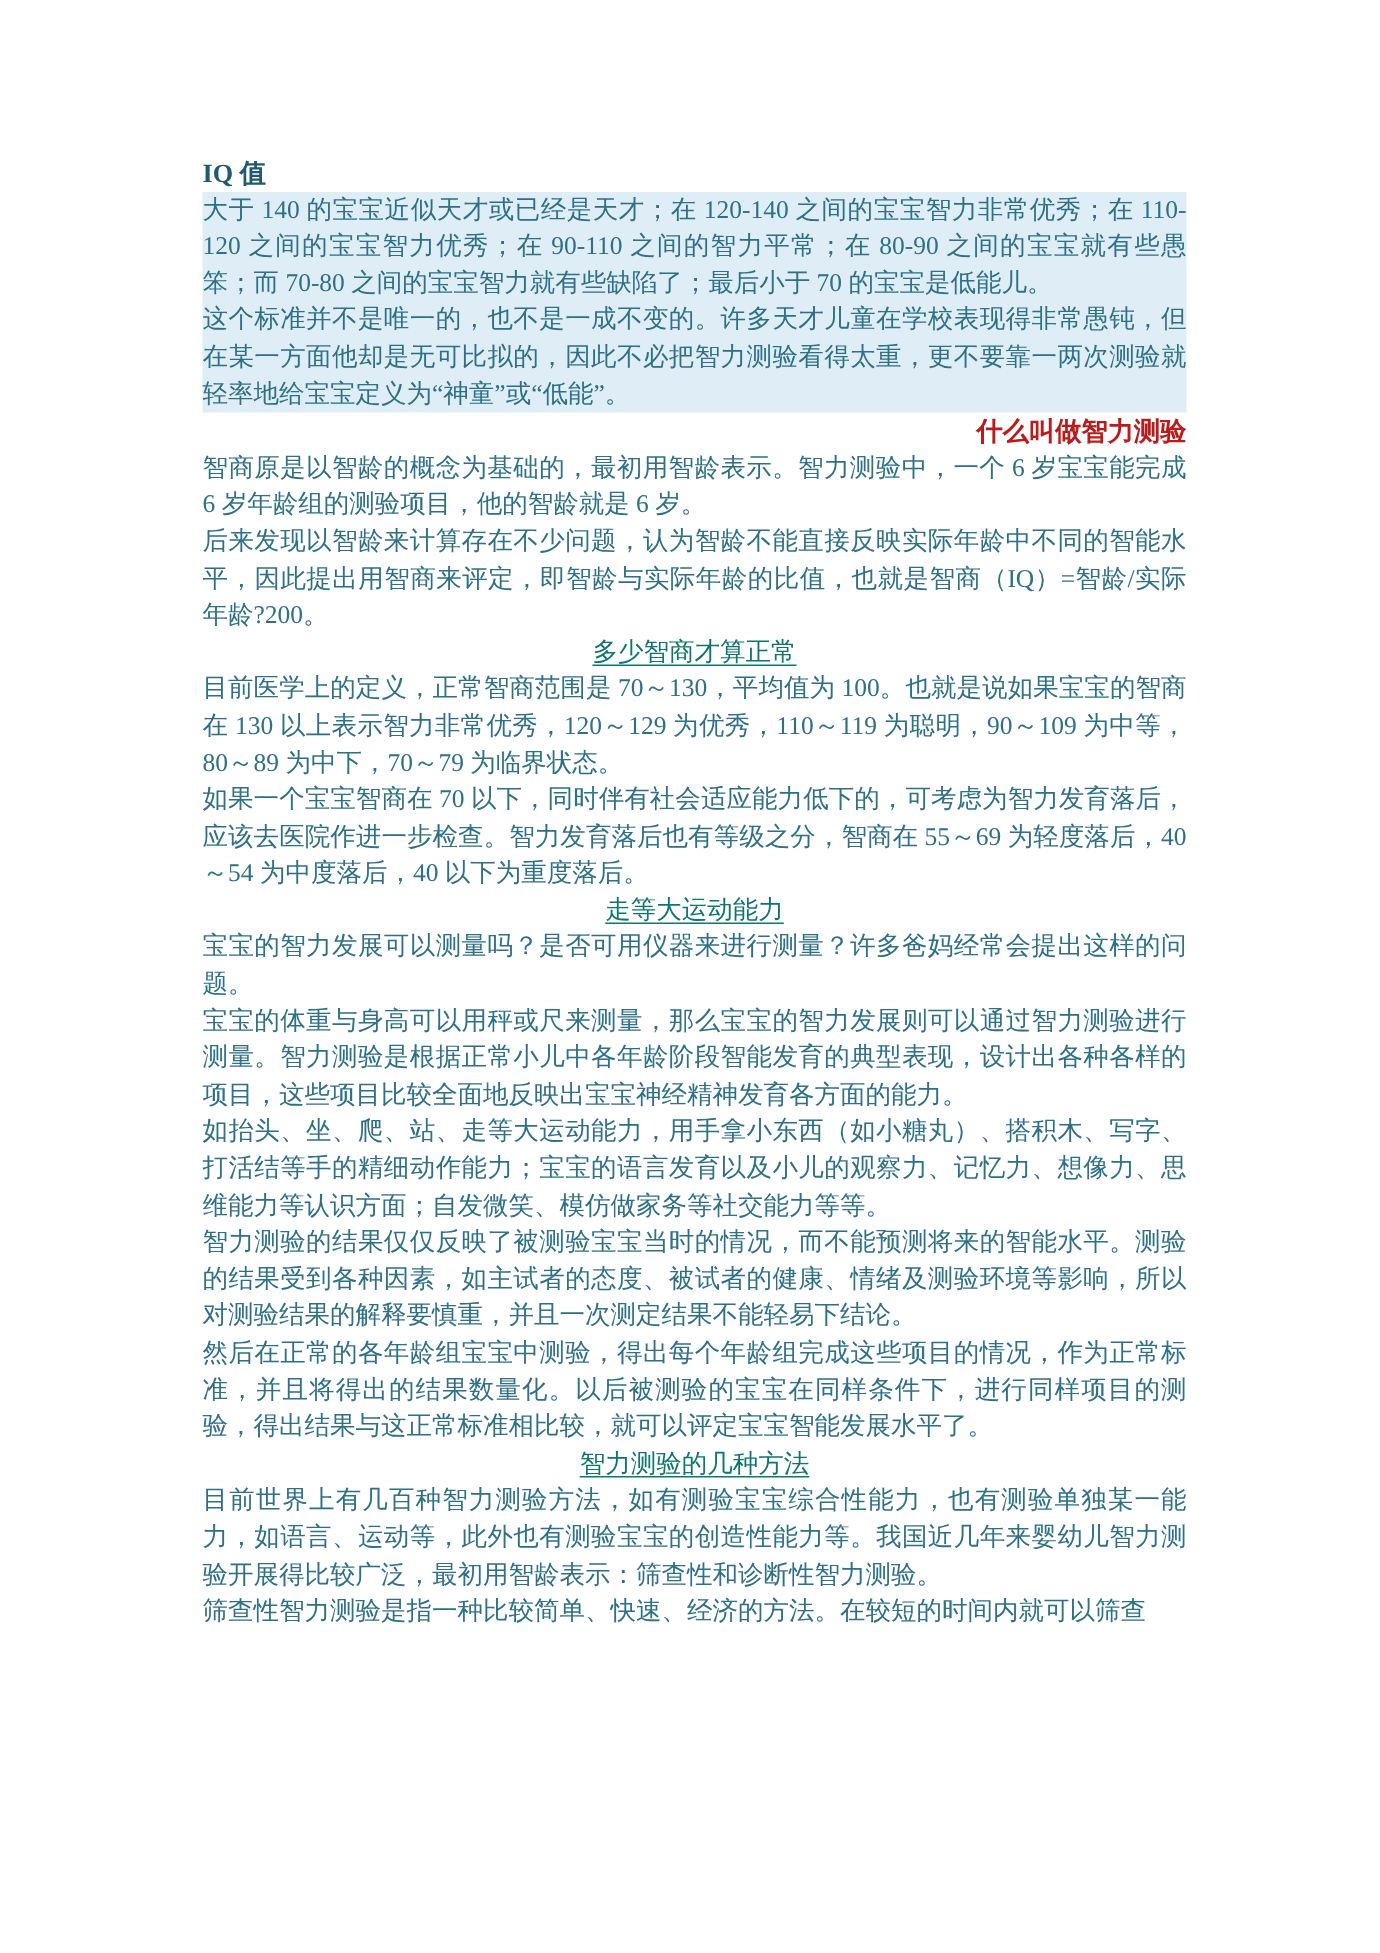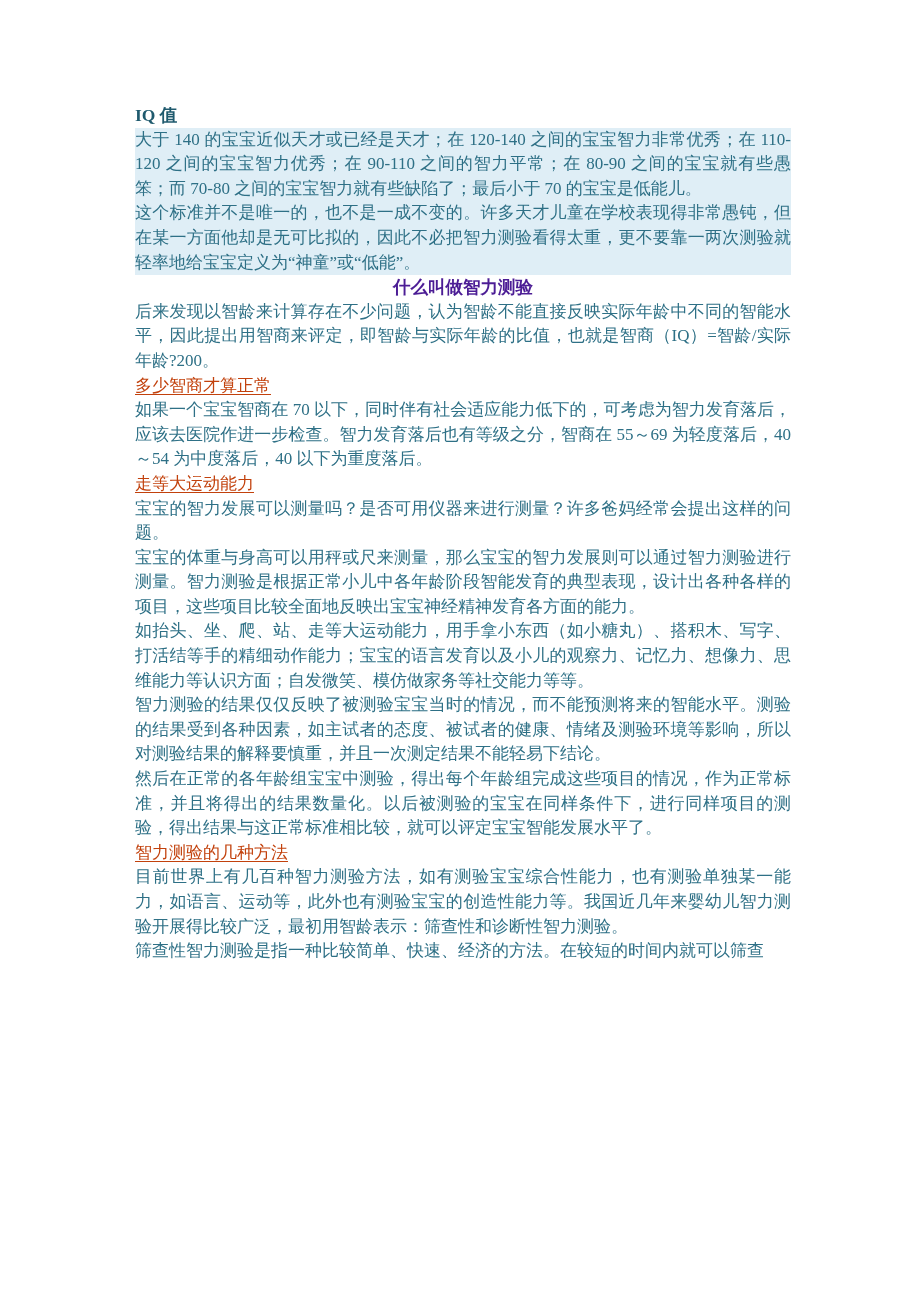--- a/index.html
+++ b/index.html
@@ -38,50 +38,52 @@
     font-family: Liberation Serif, serif;
   }
   .highlight-block {
     background: #dfeef6;
   }
   .heading-bold {
     margin: 0;
     font-size: 17.5px;
     line-height: 24.6px;
     font-weight: bold;
-    color: #4c1d95;
-    text-align: center;
+    color: #b91c1c;
+    text-align: right;
   }
   .heading-underline {
     margin: 0;
     font-size: 17px;
     line-height: 24.6px;
     font-weight: normal;
-    color: #c2410c;
+    color: #0f766e;
     text-decoration: underline;
     text-underline-offset: 3px;
-    text-align: left;
+    text-align: center;
   }
 </style>
 </head>
 <body>
 
 <div class="page">
 
   <h1 class="doc-title">IQ 值</h1>
 
   <div class="highlight-block">
     <p class="para">大于 140 的宝宝近似天才或已经是天才；在 120-140 之间的宝宝智力非常优秀；在 110-120 之间的宝宝智力优秀；在 90-110 之间的智力平常；在 80-90 之间的宝宝就有些愚笨；而 70-80 之间的宝宝智力就有些缺陷了；最后小于 70 的宝宝是低能儿。</p>
     <p class="para">这个标准并不是唯一的，也不是一成不变的。许多天才儿童在学校表现得非常愚钝，但在某一方面他却是无可比拟的，因此不必把智力测验看得太重，更不要靠一两次测验就轻率地给宝宝定义为“神童”或“低能”。</p>
   </div>
 
   <h2 class="heading-bold">什么叫做智力测验</h2>
+  <p class="para">智商原是以智龄的概念为基础的，最初用智龄表示。智力测验中，一个 6 岁宝宝能完成 6 岁年龄组的测验项目，他的智龄就是 6 岁。</p>
   <p class="para">后来发现以智龄来计算存在不少问题，认为智龄不能直接反映实际年龄中不同的智能水平，因此提出用智商来评定，即智龄与实际年龄的比值，也就是智商（IQ）=智龄/实际年龄?200。</p>
 
   <h3 class="heading-underline">多少智商才算正常</h3>
+  <p class="para">目前医学上的定义，正常智商范围是 70～130，平均值为 100。也就是说如果宝宝的智商在 130 以上表示智力非常优秀，120～129 为优秀，110～119 为聪明，90～109 为中等，80～89 为中下，70～79 为临界状态。</p>
   <p class="para">如果一个宝宝智商在 70 以下，同时伴有社会适应能力低下的，可考虑为智力发育落后，应该去医院作进一步检查。智力发育落后也有等级之分，智商在 55～69 为轻度落后，40～54 为中度落后，40 以下为重度落后。</p>
 
   <h3 class="heading-underline">走等大运动能力</h3>
   <p class="para">宝宝的智力发展可以测量吗？是否可用仪器来进行测量？许多爸妈经常会提出这样的问题。</p>
   <p class="para">宝宝的体重与身高可以用秤或尺来测量，那么宝宝的智力发展则可以通过智力测验进行测量。智力测验是根据正常小儿中各年龄阶段智能发育的典型表现，设计出各种各样的项目，这些项目比较全面地反映出宝宝神经精神发育各方面的能力。</p>
   <p class="para">如抬头、坐、爬、站、走等大运动能力，用手拿小东西（如小糖丸）、搭积木、写字、打活结等手的精细动作能力；宝宝的语言发育以及小儿的观察力、记忆力、想像力、思维能力等认识方面；自发微笑、模仿做家务等社交能力等等。</p>
   <p class="para">智力测验的结果仅仅反映了被测验宝宝当时的情况，而不能预测将来的智能水平。测验的结果受到各种因素，如主试者的态度、被试者的健康、情绪及测验环境等影响，所以对测验结果的解释要慎重，并且一次测定结果不能轻易下结论。</p>
   <p class="para">然后在正常的各年龄组宝宝中测验，得出每个年龄组完成这些项目的情况，作为正常标准，并且将得出的结果数量化。以后被测验的宝宝在同样条件下，进行同样项目的测验，得出结果与这正常标准相比较，就可以评定宝宝智能发展水平了。</p>
 
   <h3 class="heading-underline">智力测验的几种方法</h3>

